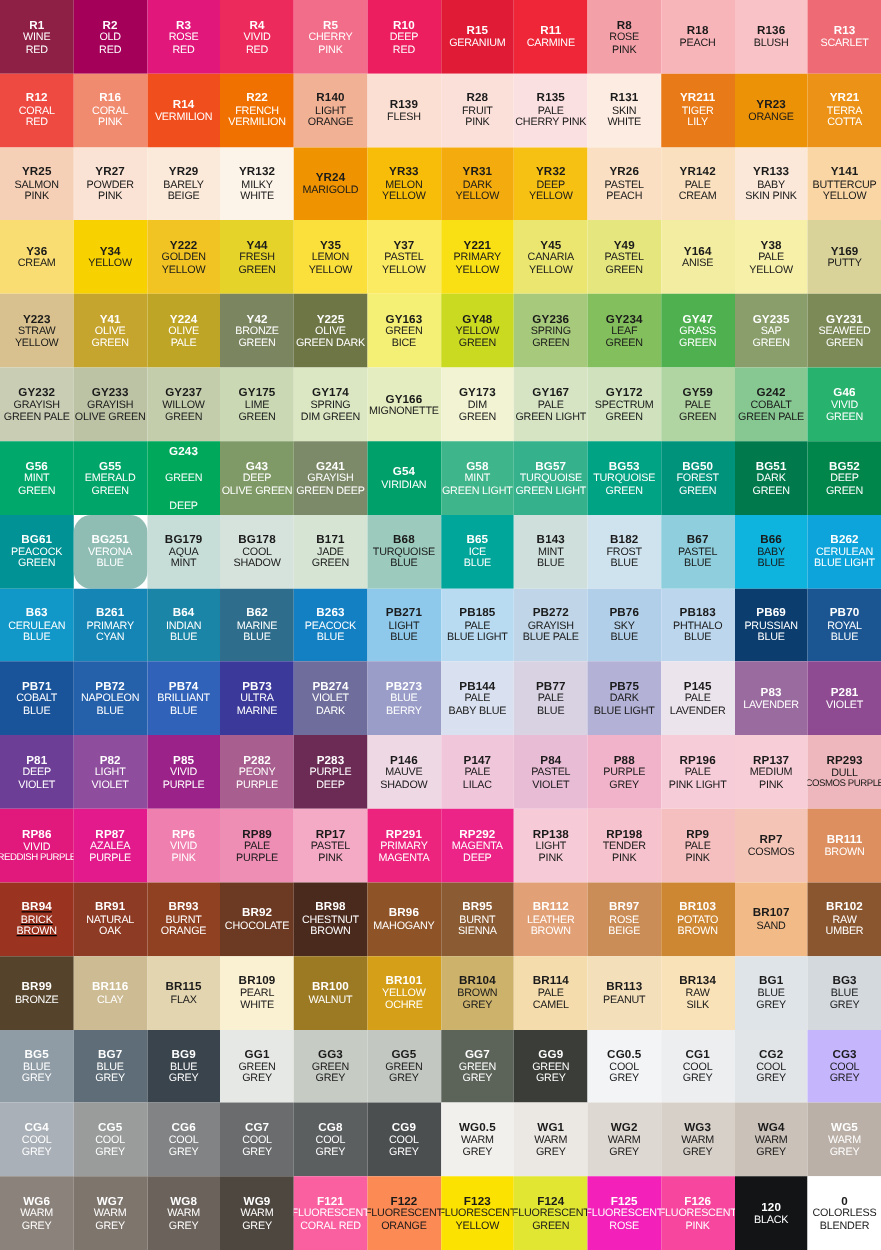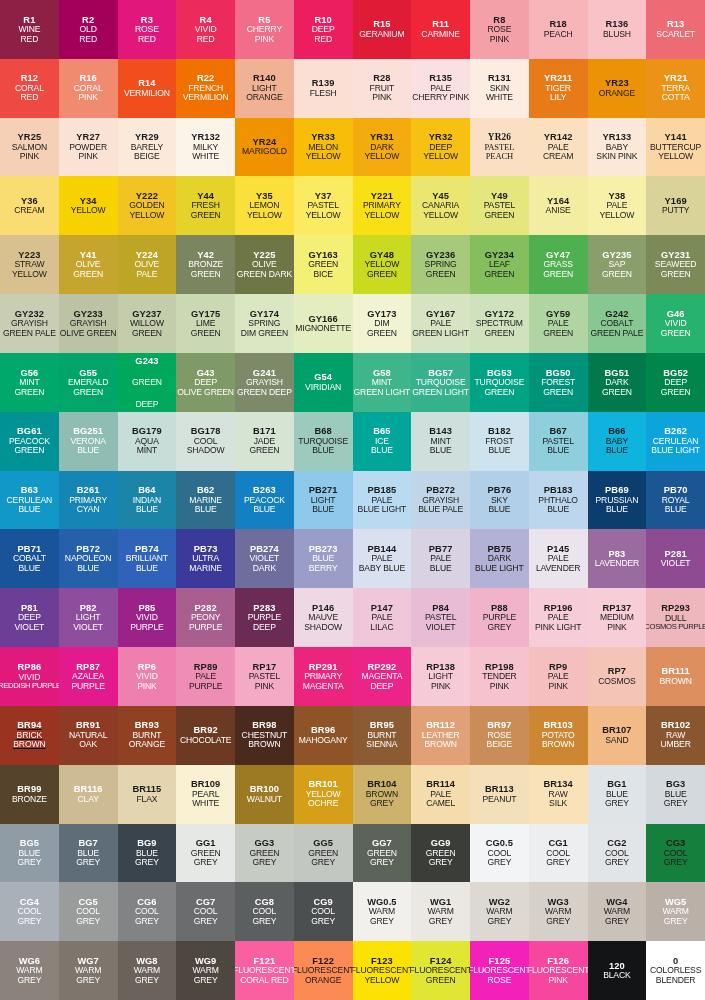--- a/index.html
+++ b/index.html
@@ -192,21 +192,21 @@
     <div class="swatch light" style="background: rgb(243, 171, 14);">
       <div class="code">YR31</div>
       <div class="nm">DARK</div>
       <div class="nm">YELLOW</div>
     </div>
     <div class="swatch light" style="background: rgb(247, 193, 20);">
       <div class="code">YR32</div>
       <div class="nm">DEEP</div>
       <div class="nm">YELLOW</div>
     </div>
-    <div class="swatch light" style="background: rgb(250, 223, 194); font-family: Liberation Serif, serif;">
+    <div class="swatch light" style="background: rgb(250, 223, 194);">
       <div class="code">YR26</div>
       <div class="nm">PASTEL</div>
       <div class="nm">PEACH</div>
     </div>
     <div class="swatch light" style="background: rgb(250, 224, 191);">
       <div class="code">YR142</div>
       <div class="nm">PALE</div>
       <div class="nm">CREAM</div>
     </div>
     <div class="swatch light" style="background: rgb(251, 232, 217);">
@@ -451,21 +451,21 @@
     <div class="swatch dark" style="background: rgb(0, 133, 75);">
       <div class="code">BG52</div>
       <div class="nm">DEEP</div>
       <div class="nm">GREEN</div>
     </div>
     <div class="swatch dark" style="background: rgb(0, 146, 148);">
       <div class="code">BG61</div>
       <div class="nm">PEACOCK</div>
       <div class="nm">GREEN</div>
     </div>
-    <div class="swatch dark" style="background: rgb(143, 189, 179);">
+    <div class="swatch dark" style="background: rgb(143, 189, 179); border-radius: 14px;">
       <div class="code">BG251</div>
       <div class="nm">VERONA</div>
       <div class="nm">BLUE</div>
     </div>
     <div class="swatch light" style="background: rgb(198, 221, 216);">
       <div class="code">BG179</div>
       <div class="nm">AQUA</div>
       <div class="nm">MINT</div>
     </div>
     <div class="swatch light" style="background: rgb(214, 226, 220);">
@@ -909,21 +909,21 @@
     <div class="swatch light" style="background: rgb(236, 238, 240);">
       <div class="code">CG1</div>
       <div class="nm">COOL</div>
       <div class="nm">GREY</div>
     </div>
     <div class="swatch light" style="background: rgb(226, 229, 232);">
       <div class="code">CG2</div>
       <div class="nm">COOL</div>
       <div class="nm">GREY</div>
     </div>
-    <div class="swatch light" style="background: #15803d;">
+    <div class="swatch light" style="background: #c4b5fd;">
       <div class="code">CG3</div>
       <div class="nm">COOL</div>
       <div class="nm">GREY</div>
     </div>
     <div class="swatch dark" style="background: rgb(170, 176, 183);">
       <div class="code">CG4</div>
       <div class="nm">COOL</div>
       <div class="nm">GREY</div>
     </div>
     <div class="swatch dark" style="background: rgb(154, 156, 156);">

